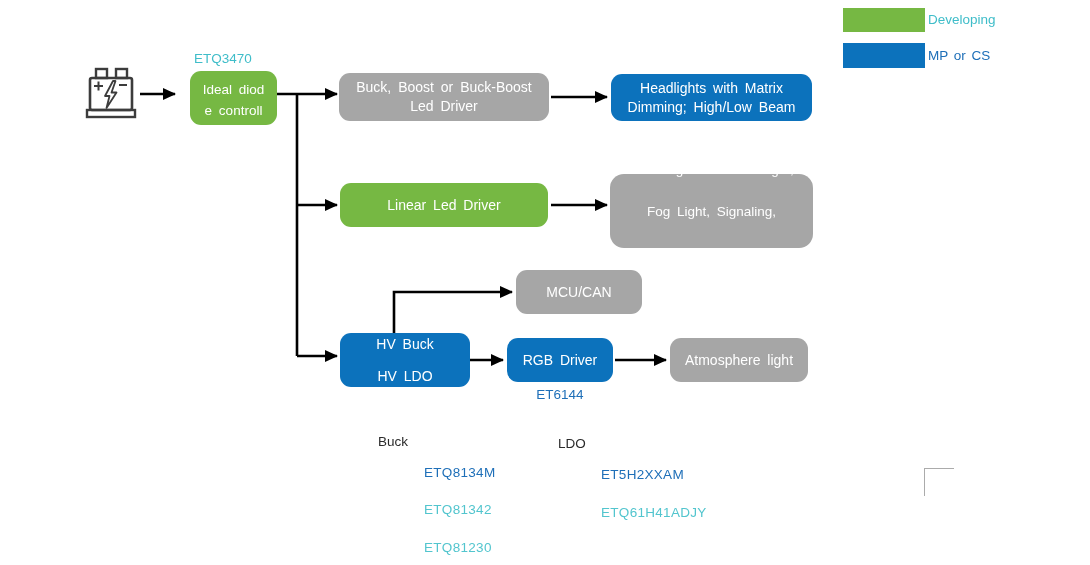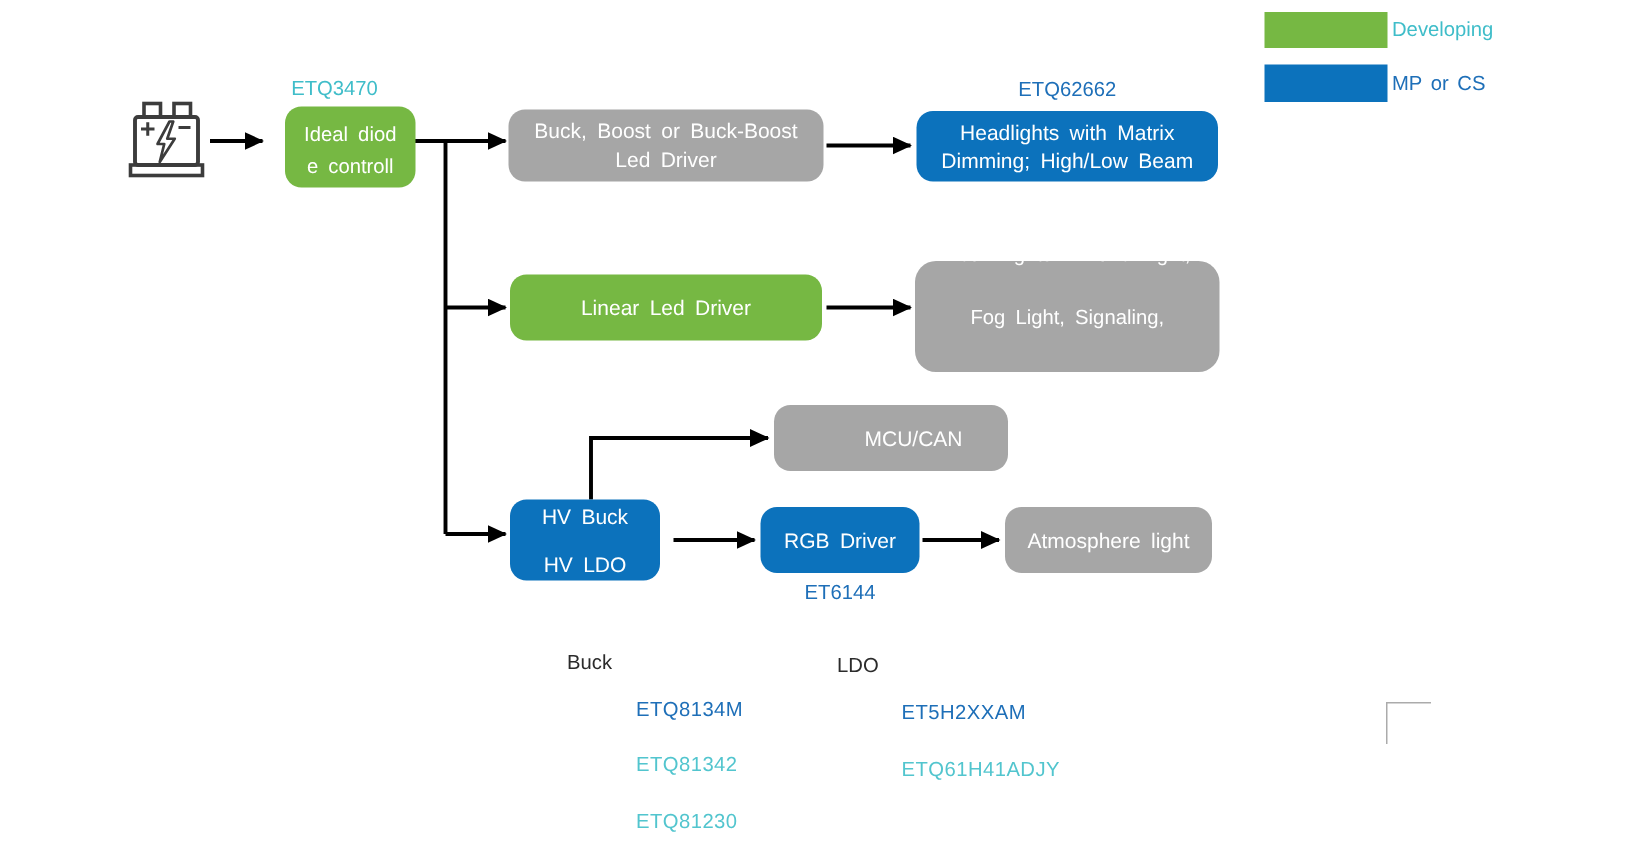--- a/index.html
+++ b/index.html
@@ -65,21 +65,20 @@
     <rect x="12" y="9" width="11" height="9" fill="none" stroke="#3C3C3C" stroke-width="2.4"></rect>
     <rect x="32" y="9" width="11" height="9" fill="none" stroke="#3C3C3C" stroke-width="2.4"></rect>
     <rect x="6" y="18" width="42" height="32" rx="2" fill="none" stroke="#3C3C3C" stroke-width="2.6"></rect>
     <rect x="3" y="50" width="48" height="7" fill="none" stroke="#3C3C3C" stroke-width="2.4"></rect>
     <path d="M10 26 h9 M14.5 21.5 v9" stroke="#3C3C3C" stroke-width="2" fill="none"></path>
     <path d="M35 25 h8" stroke="#3C3C3C" stroke-width="2" fill="none"></path>
     <path d="M29 21 L21 36 L25.5 36 L22.5 48 L32.5 32.5 L27.5 32.5 L31.5 21 Z" fill="none" stroke="#3C3C3C" stroke-width="1.8" stroke-linejoin="round"></path>
   </svg>
 
   <div class="chip-label teal" style="left:168px;top:51px;width:110px;">ETQ3470</div>
-  <div class="chip-label bluetxt" style="left:611px;top:52px;width:201px;">ETQ62662</div>
   <div class="chip-label bluetxt" style="left:507px;top:387px;width:106px;">ET6144</div>
 
   <div class="node green clip" style="left:178px;top:71px;width:87px;height:46px;font-size:13.5px;">
     <span class="ln">Ideal diod</span>
     <span class="ln">e controll</span>
   </div>
 
   <div class="node gray" style="left:339px;top:73px;width:210px;height:48px;">
     <span class="ln">Buck, Boost or Buck-Boost</span>
     <span class="ln">Led Driver</span>
@@ -93,25 +92,25 @@
   <div class="node green" style="left:340px;top:183px;width:208px;height:44px;">
     <span class="ln">Linear Led Driver</span>
   </div>
 
   <div class="node gray" style="left:610px;top:174px;width:203px;height:74px;font-size:13.5px;border-radius:14px;gap:23px;">
     <span class="ln">Rear Lights:  Brake Light,</span>
     <span class="ln">Fog Light, Signaling,</span>
     <span class="ln">Dome, Ambient, Puddle</span>
   </div>
 
-  <div class="node gray" style="left:516px;top:270px;width:126px;height:44px;padding-left:30px;">
+  <div class="node gray" style="left:516px;top:270px;width:126px;height:44px;">
     <span class="ln">MCU/CAN</span>
   </div>
 
-  <div class="node blue" style="left:340px;top:333px;width:100px;height:54px;gap:13px;">
+  <div class="node blue" style="left:340px;top:333px;width:130px;height:54px;gap:13px;">
     <span class="ln">HV Buck</span>
     <span class="ln">HV LDO</span>
   </div>
 
   <div class="node blue" style="left:507px;top:338px;width:106px;height:44px;">
     <span class="ln">RGB Driver</span>
   </div>
 
   <div class="node gray" style="left:670px;top:338px;width:138px;height:44px;">
     <span class="ln">Atmosphere light</span>

